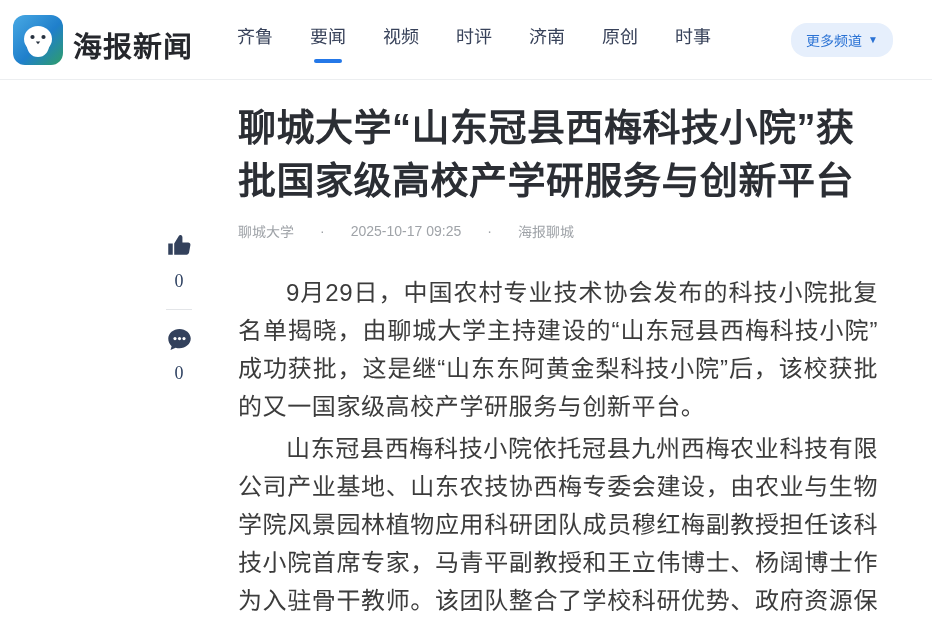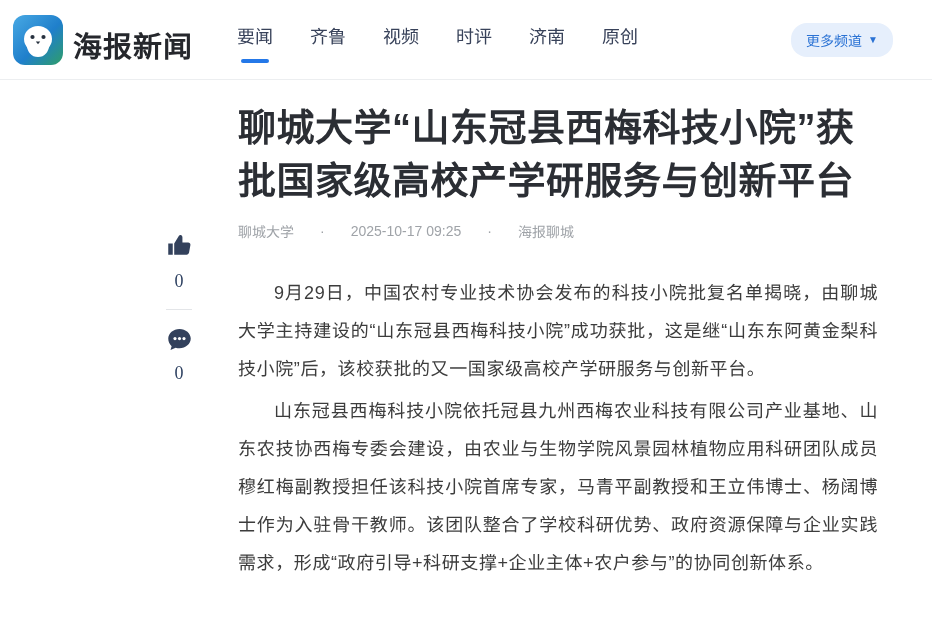--- a/index.html
+++ b/index.html
@@ -58,21 +58,21 @@
   .article-title{
     margin-top:22px; font-size:38px; line-height:53px; font-weight:800;
     color:#2b2e34; letter-spacing:0.5px;
   }
   .article-meta{
     margin-top:13px; font-size:14px; color:#9fa3a8;
     display:flex; align-items:center; gap:26px;
   }
   .article-body{ margin-top:33px; }
   .article-body p{
-    font-size:18px; line-height:38px; color:#3c3c3c;
+    font-size:24px; line-height:38px; color:#3c3c3c;
     text-align:justify; text-indent:2em; letter-spacing:0.6px;
     margin-bottom:4px;
   }
 </style>
 </head>
 <body>
 
 <header class="site-header">
   <div class="logo-wrap">
     <span class="logo-mark">
@@ -89,42 +89,46 @@
         <path d="M13 28 q12 14 24 0 q-2 14 -12 14 q-10 0 -12 -14z" fill="#ffffff"></path>
         <circle cx="19.5" cy="22" r="2.1" fill="#27313f"></circle>
         <circle cx="30.5" cy="22" r="2.1" fill="#27313f"></circle>
         <path d="M22.8 26.5h4.4l-2.2 2.8z" fill="#27313f"></path>
       </svg>
     </span>
     <span class="logo-text">海报新闻</span>
   </div>
 
   <nav class="main-nav">
+    <div class="nav-tab">
+      <span>齐鲁</span>
+      
+    </div>
     <div class="nav-tab active">
       <span>要闻</span>
       <span class="tab-underline"></span>
-    </div>
-    <div class="nav-tab">
-      <span>齐鲁</span>
-      
     </div>
     <div class="nav-tab">
       <span>视频</span>
       
     </div>
     <div class="nav-tab">
       <span>时评</span>
       
     </div>
     <div class="nav-tab">
       <span>济南</span>
       
     </div>
     <div class="nav-tab">
       <span>原创</span>
+      
+    </div>
+    <div class="nav-tab">
+      <span>时事</span>
       
     </div>
   </nav>
 
   <button class="more-btn">
     <span>更多频道</span>
     <span class="caret">▼</span>
   </button>
 </header>
 

